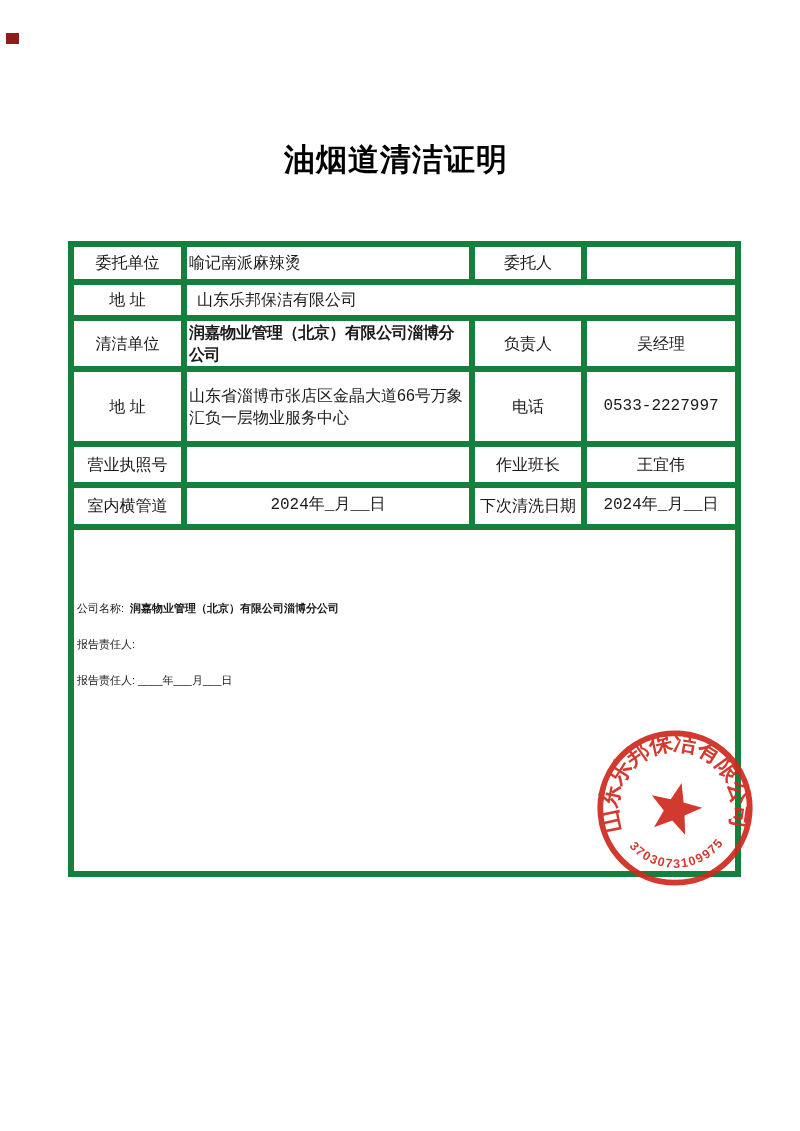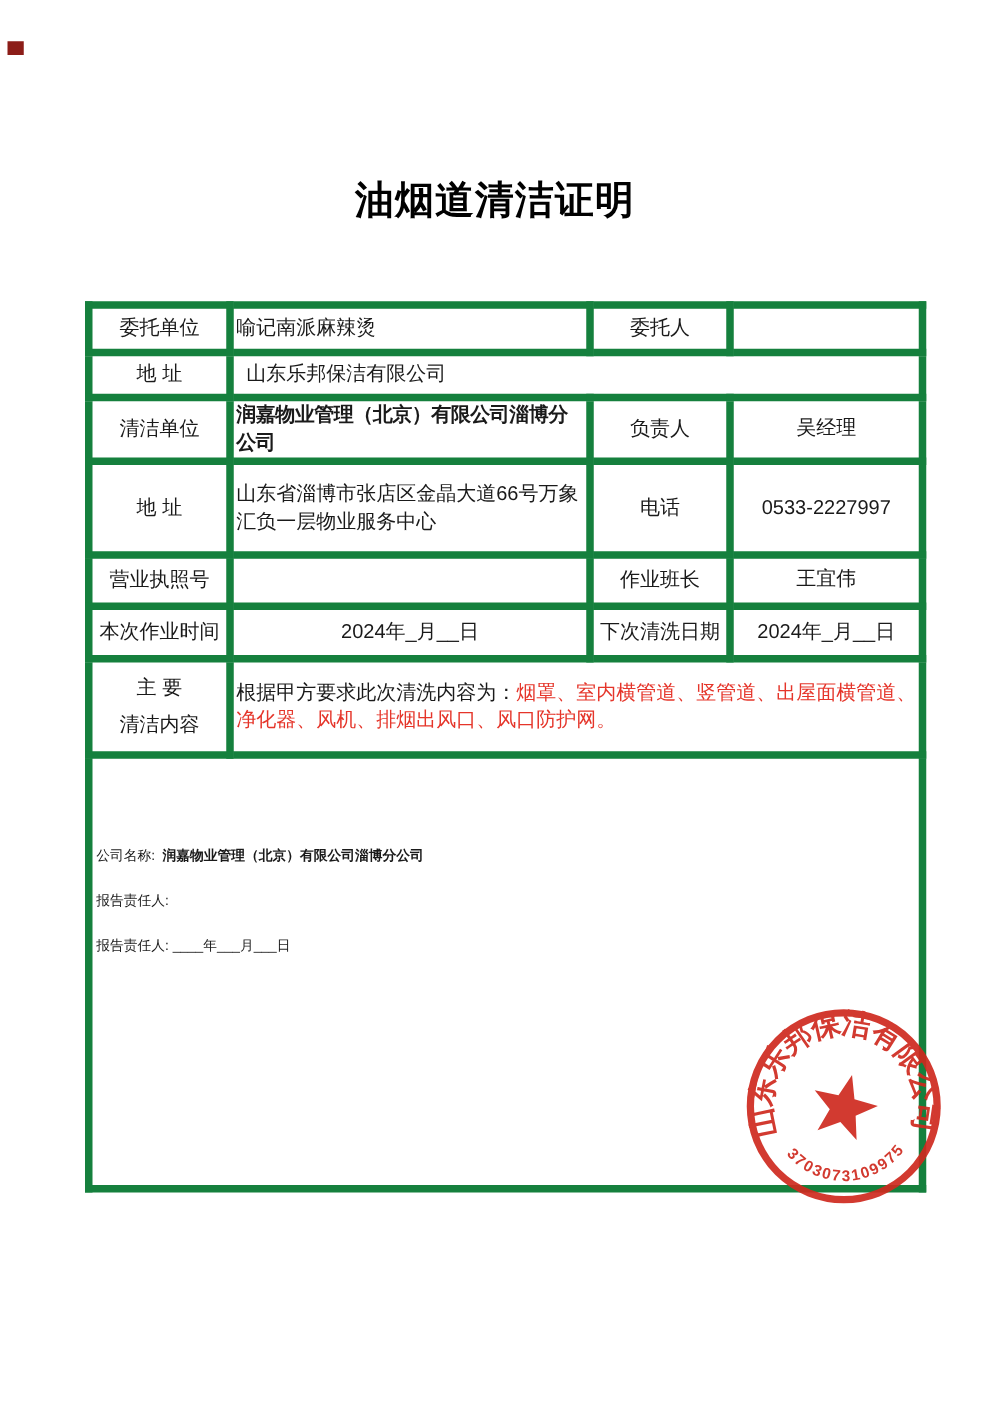--- a/index.html
+++ b/index.html
@@ -25,22 +25,22 @@
   tr.r3 td{height:43px}
   tr.r4 td{height:67px}
   tr.r5 td{height:33px}
   tr.r6 td{height:34px}
   tr.r7 td{height:34px}
   tr.r8 td{height:69px}
   tr.r9 td{height:97px}
   tr.r10 td{height:339px}
   td.lbl{text-align:center;}
   td.val{text-align:left;padding-left:5px;}
-  td.valc{text-align:center;font-family:Liberation Mono, monospace;}
-  td.num{font-family:Liberation Sans, sans-serif;font-size:17px;}
+  td.valc{text-align:center;}
+  td.num{font-family:Liberation Mono, monospace;font-size:17px;}
   td.company-cell{font-weight:bold;font-size:15px;padding-left:2px;padding-right:1px;letter-spacing:-0.4px;}
   td.manager-cell{font-size:21px;}
   td.addr2{line-height:1.55;padding:3px 8px 3px 6px;}
   .lbl-stack{display:flex;flex-direction:column;justify-content:space-evenly;height:100%;}
   .lbl-stack div{text-align:center;}
   td.content-cell{padding:4px 10px;line-height:1.72;font-size:16.5px;text-align:left;}
   .red-text{color:#e5352a;}
   td.pledge-cell p{margin:0;text-indent:2em;line-height:1.8;font-size:16.5px;text-align:left;}
   td.bigcell{position:relative;padding:0;}
   .footer-block{position:absolute;left:3px;top:68px;font-size:11px;line-height:20px;}
@@ -86,35 +86,24 @@
     <td class="lbl">电话</td>
     <td class="valc num">0533-2227997</td>
   </tr>
   <tr class="r5">
     <td class="lbl">营业执照号</td>
     <td class="val"></td>
     <td class="lbl">作业班长</td>
     <td class="valc">王宜伟</td>
   </tr>
   <tr class="r7">
-    <td class="lbl">本次作业时间</td>
+    <td class="lbl">室内横管道</td>
     <td class="valc num">2024年_月__日</td>
     <td class="lbl">下次清洗日期</td>
     <td class="valc num">2024年_月__日</td>
-  </tr>
-  <tr class="r8">
-    <td class="lbl">
-      <div class="lbl-stack">
-        <div>主 要</div>
-        <div>清洁内容</div>
-      </div>
-    </td>
-    <td class="content-cell" colspan="3">
-      <span>根据甲方要求此次清洗内容为：</span><span class="red-text">烟罩、室内横管道、竖管道、出屋面横管道、净化器、风机、排烟出风口、风口防护网。</span>
-    </td>
   </tr>
   <tr class="r10">
     <td class="bigcell" colspan="4">
       <div class="footer-block">
         <div class="footer-line">
           <span>公司名称:</span><span class="footer-company-name">润嘉物业管理（北京）有限公司淄博分公司</span>
         </div>
         <div class="footer-line">
           <span>报告责任人:</span>
         </div>

